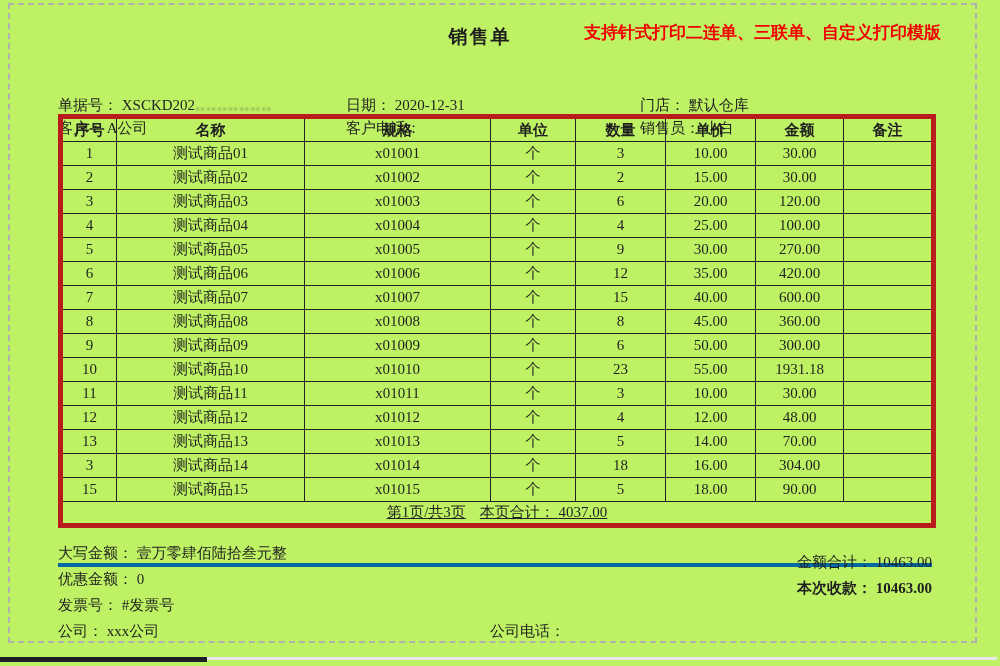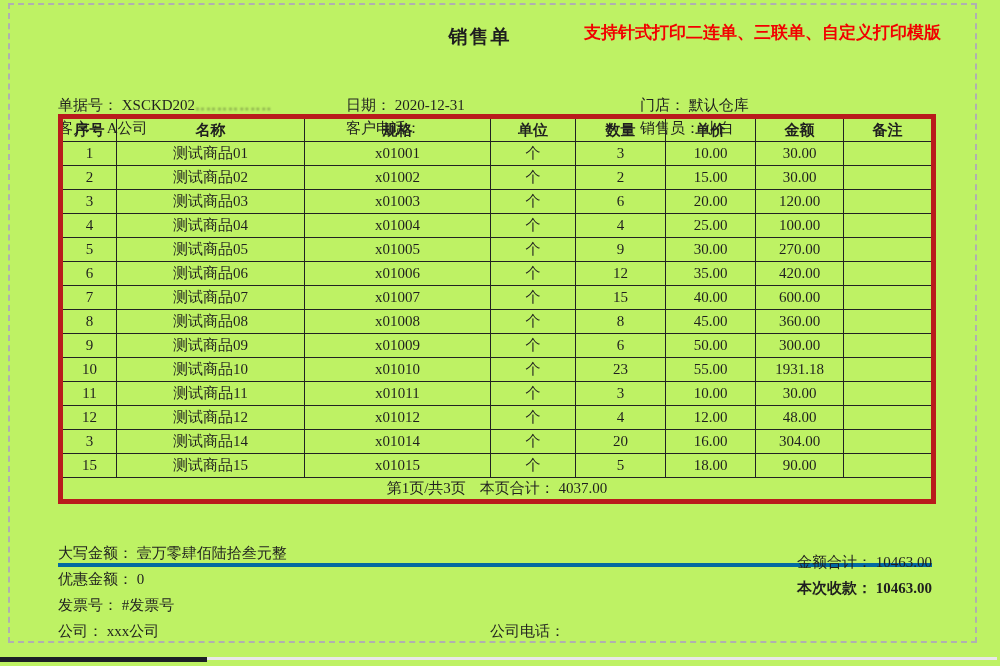--- a/index.html
+++ b/index.html
@@ -31,21 +31,21 @@
   table.items {
     position:absolute; left:58px; top:114px; width:874px;
     border-collapse:collapse; table-layout:fixed; font-size:15px;
   }
   table.items { border:5px solid #b91c1c; }
   table.items th, table.items td {
     border:1px solid #222222; height:24px; text-align:center;
     padding:0 2px; overflow:hidden; white-space:nowrap;
   }
   table.items th { font-weight:bold; height:25px; }
-  td.page-footer { text-align:right; padding-right:6px; }
+  td.page-footer { text-align:right; padding-right:6px;text-decoration:underline; }
   .pf-gap { display:inline-block; width:14px; }
 
   .totals { position:absolute; left:58px; top:541px; width:874px; font-size:15px; }
   .t-row { position:relative; height:26px; line-height:25px; display:flex; justify-content:space-between; }
   .t-row.underline { border-bottom:4px solid #0369a1; }
   .t-right { text-align:right;margin-top:9px; }
   .t-bold { font-weight:bold; }
   .t-abs-mid { position:absolute; left:432px; top:0; }
 
   .bottom-strip-dark { position:absolute; left:0; top:657px; width:207px; height:5px; background:#1c2026; }
@@ -211,25 +211,35 @@
           <td>12</td>
           <td>测试商品12</td>
           <td>x01012</td>
           <td>个</td>
           <td>4</td>
           <td>12.00</td>
           <td>48.00</td>
           <td></td>
         </tr>
         <tr>
+          <td>13</td>
+          <td>测试商品13</td>
+          <td>x01013</td>
+          <td>个</td>
+          <td>5</td>
+          <td>14.00</td>
+          <td>70.00</td>
+          <td></td>
+        </tr>
+        <tr>
           <td>3</td>
           <td>测试商品14</td>
           <td>x01014</td>
           <td>个</td>
-          <td>20</td>
+          <td>18</td>
           <td>16.00</td>
           <td>304.00</td>
           <td></td>
         </tr>
         <tr>
           <td>15</td>
           <td>测试商品15</td>
           <td>x01015</td>
           <td>个</td>
           <td>5</td>

